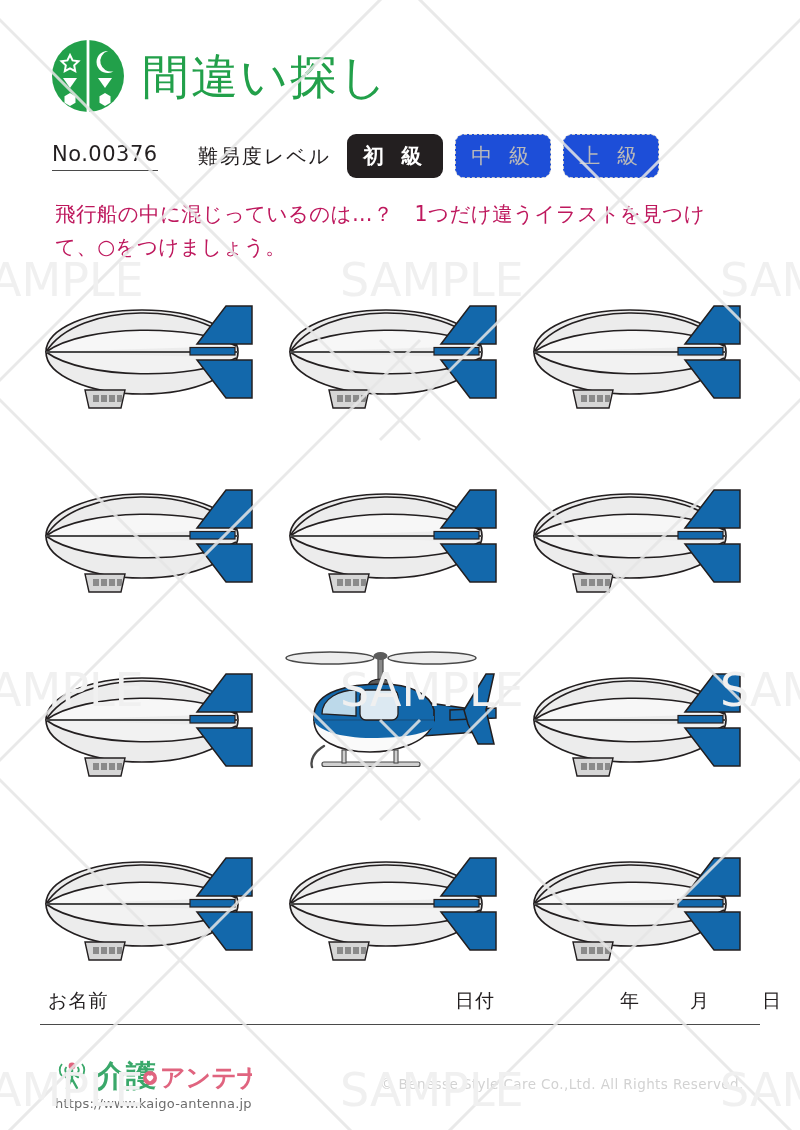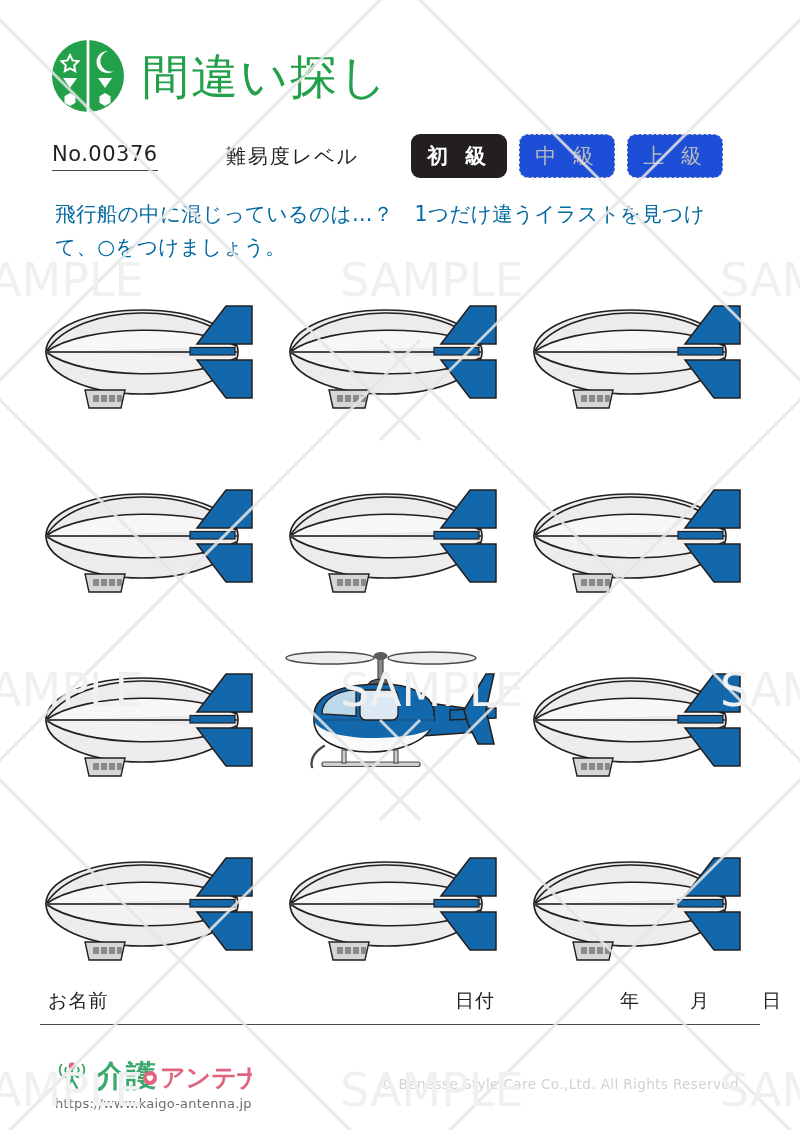--- a/index.html
+++ b/index.html
@@ -18,36 +18,36 @@
   .page{position:absolute;inset:0;z-index:2;}
 
   
   .header{position:absolute;left:50px;top:38px;display:flex;align-items:center;}
   .brand-mark{width:76px;height:76px;flex:0 0 auto;}
   .brand-title{margin-left:16px;font-size:47px;line-height:1;color:#22a04a;
     font-family:"DejaVu Sans",sans-serif;font-weight:500;letter-spacing:2px;}
 
   
   .meta-row{position:absolute;left:52px;top:134px;width:700px;
-    display:flex;align-items:center;gap:36px;}
+    display:flex;align-items:center;}
   .puzzle-no{font-size:21px;color:#231f20;letter-spacing:.5px;
     border-bottom:1.6px solid #4a4a4a;padding-bottom:4px;
     font-family:"DejaVu Sans",sans-serif;}
-  .level-label{margin-left:32px;font-size:20px;color:#231f20;letter-spacing:2px;
+  .level-label{margin-left:40px;font-size:20px;color:#231f20;letter-spacing:2px;
     font-family:Liberation Sans, sans-serif;}
   .level-badges{display:flex;align-items:center;margin-left:16px;}
   .badge{width:96px;height:44px;border-radius:9px;display:flex;
     align-items:center;justify-content:center;font-size:21px;letter-spacing:5px;
     margin-right:12px;font-family:"DejaVu Sans",sans-serif;box-sizing:border-box;}
   .badge.active{background:#231f20;color:#ffffff;font-weight:700;}
   .badge.inactive{background:#1d4ed8;color:#b9b9b9;border:1.6px dashed #c9c9c9;}
 
   
   .instructions{position:absolute;left:55px;top:198px;width:700px;
-    font-size:20.5px;line-height:1.62;color:#0369a1;letter-spacing:.4px;
+    font-size:20.5px;line-height:1.62;color:#be185d;letter-spacing:.4px;
     font-family:"DejaVu Sans",sans-serif;}
 
   
   .grid{position:absolute;left:38px;top:272px;width:726px;height:660px;}
   .cell{position:absolute;width:242px;height:165px;}
   .cell svg{display:block;width:100%;height:100%;}
 
   
   .namerow{position:absolute;left:40px;top:968px;width:720px;height:56px;
     border-bottom:1.7px solid #4a4a4a;}

